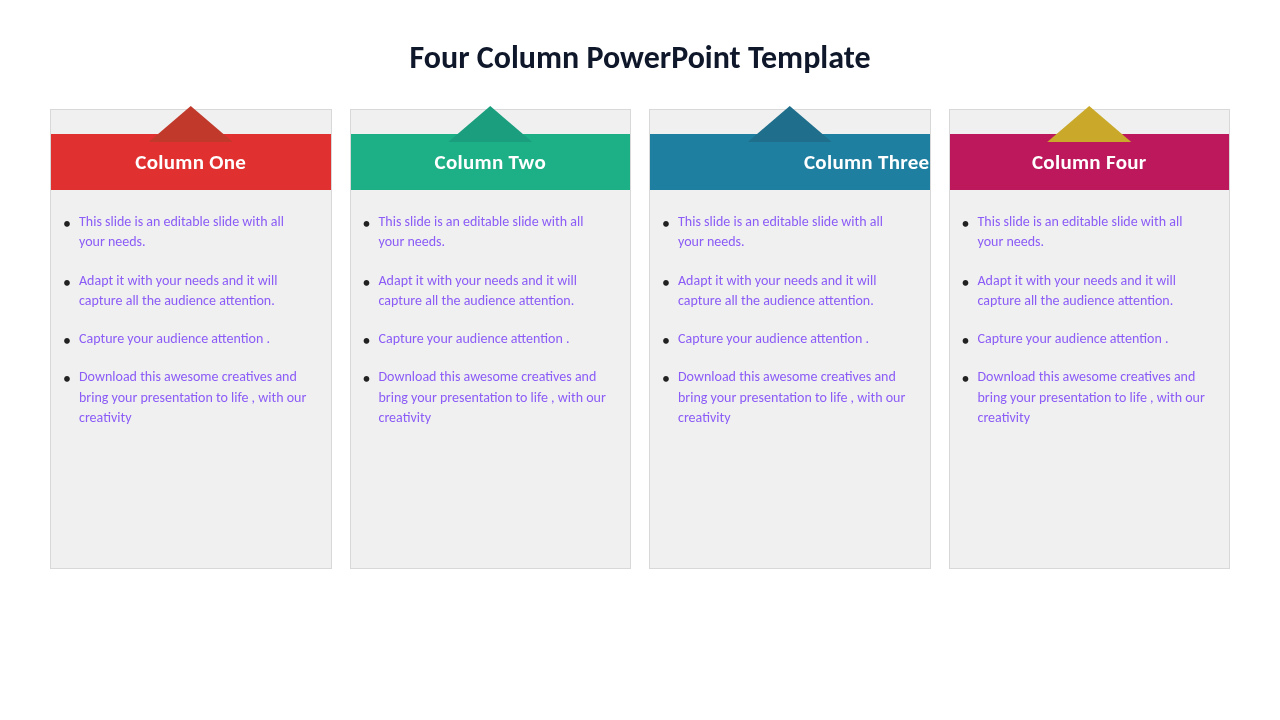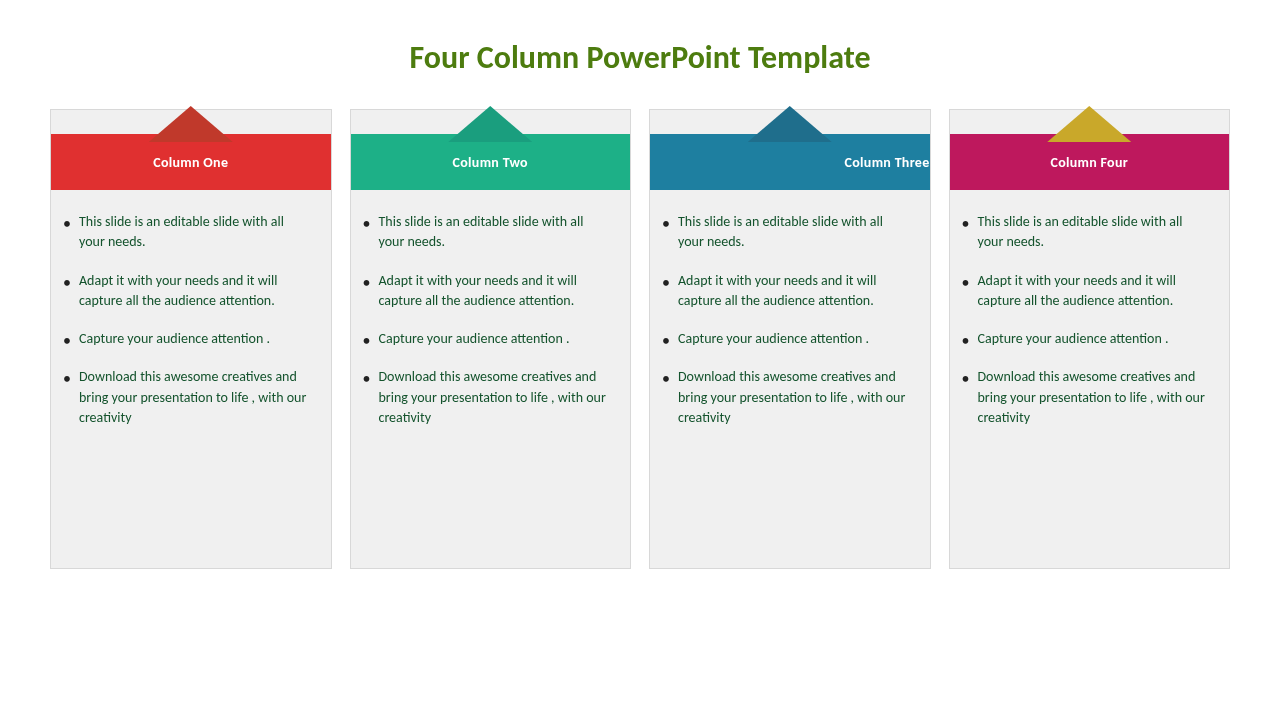--- a/index.html
+++ b/index.html
@@ -10,21 +10,21 @@
       font-family: 'Calibri', 'Arial', sans-serif;
       overflow: hidden;
       display: flex;
       flex-direction: column;
       align-items: center;
       justify-content: flex-start;
     }
     .page-title {
       font-size: 32px;
       font-weight: bold;
-      color: #4d7c0f;
+      color: #0f172a;
       text-align: center;
       margin-top: 38px;
       margin-bottom: 32px;
     }
     .columns-container {
       display: flex;
       flex-direction: row;
       gap: 18px;
       width: 1180px;
       justify-content: center;
@@ -76,41 +76,41 @@
     .col-2 .header-wrapper::before { background: #1a9e7e; }
     .col-3 .header-wrapper::before { background: #1f6e8c; }
     .col-4 .header-wrapper::before { background: #c9a82a; }
 
     .col-1 .column-header-bar { background: #e03030; }
     .col-2 .column-header-bar { background: #1db087; }
     .col-3 .column-header-bar { background: #1e7fa0; justify-content: flex-end; }
     .col-4 .column-header-bar { background: #be185d; }
 
     .column-header-bar h2 {
-      font-size: 14px;
+      font-size: 21px;
       font-weight: bold;
       color: #ffffff;
       text-align: center;
       letter-spacing: 0.3px;
     }
     .column-body {
       padding: 22px 18px 22px 10px;
       flex: 1;
     }
     .column-body ul {
       list-style: none;
       padding-left: 0;
     }
     .column-body ul li {
       position: relative;
       padding-left: 18px;
       margin-bottom: 18px;
       font-size: 14px;
       line-height: 1.45;
-      color: #14532d;
+      color: #8b5cf6;
     }
     .column-body ul li::before {
       content: '•';
       position: absolute;
       left: 2px;
       top: 0;
       font-size: 16px;
       color: #222222;
     }
   </style>

